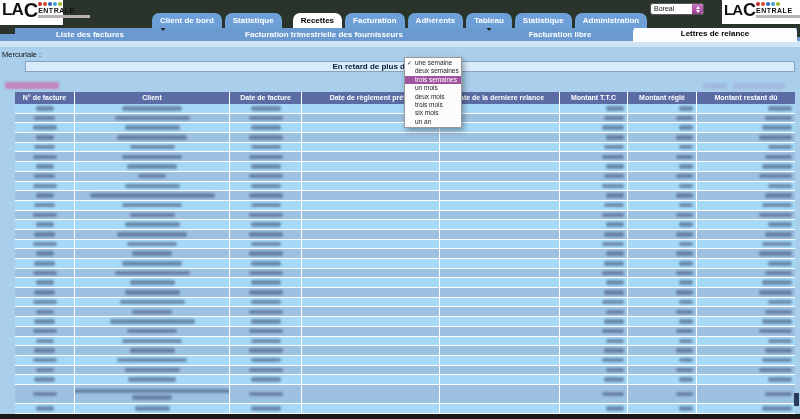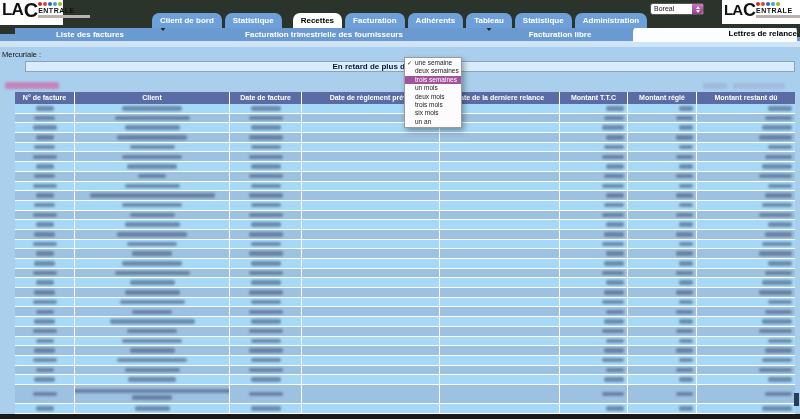--- a/index.html
+++ b/index.html
@@ -37,21 +37,21 @@
   .top-select .stepper b.up { border-bottom:3px solid #fff; margin-bottom:1px; }
   .top-select .stepper b.down { border-top:3px solid #fff; }
 
   
   .subnav { position:absolute; left:0; top:28px; width:800px; height:13px; background:#6b9ad1; z-index:2; }
   .subnav-label { position:absolute; top:2px; font-size:8px; font-weight:bold; color:#fff;
     text-align:center; white-space:nowrap; }
   .subnav-corner { position:absolute; top:0; background:#2a342b; height:6px; }
   .subnav-tab-active { position:absolute; left:633px; top:-2px; width:164px; height:16px;
     background:#fbfdff; border-radius:6px 6px 0 0; color:#000; font-size:8px; font-weight:bold;
-    text-align:right; line-height:16px; }
+    text-align:center; line-height:16px; }
   .menu-caret { position:absolute; top:-2px; width:0; height:0;
     border-left:4px solid transparent; border-right:4px solid transparent; border-top:5px solid #1d251c; }
   .subnav-strip { position:absolute; left:0; top:41px; width:800px; height:6px; background:#cfe4f5; }
 
   
   .search-label { position:absolute; left:2px; top:50px; font-size:7.5px; color:#111; }
   .search-bar { position:absolute; left:25px; top:61px; width:770px; height:11px;
     background:#d9ecfb; border:1px solid #86a4c0; }
   .search-bar .filter-text { position:absolute; left:0; top:0; width:379px; height:9px;
     text-align:right; font-size:8px; font-weight:bold; color:#0d1c38; line-height:9px; }

